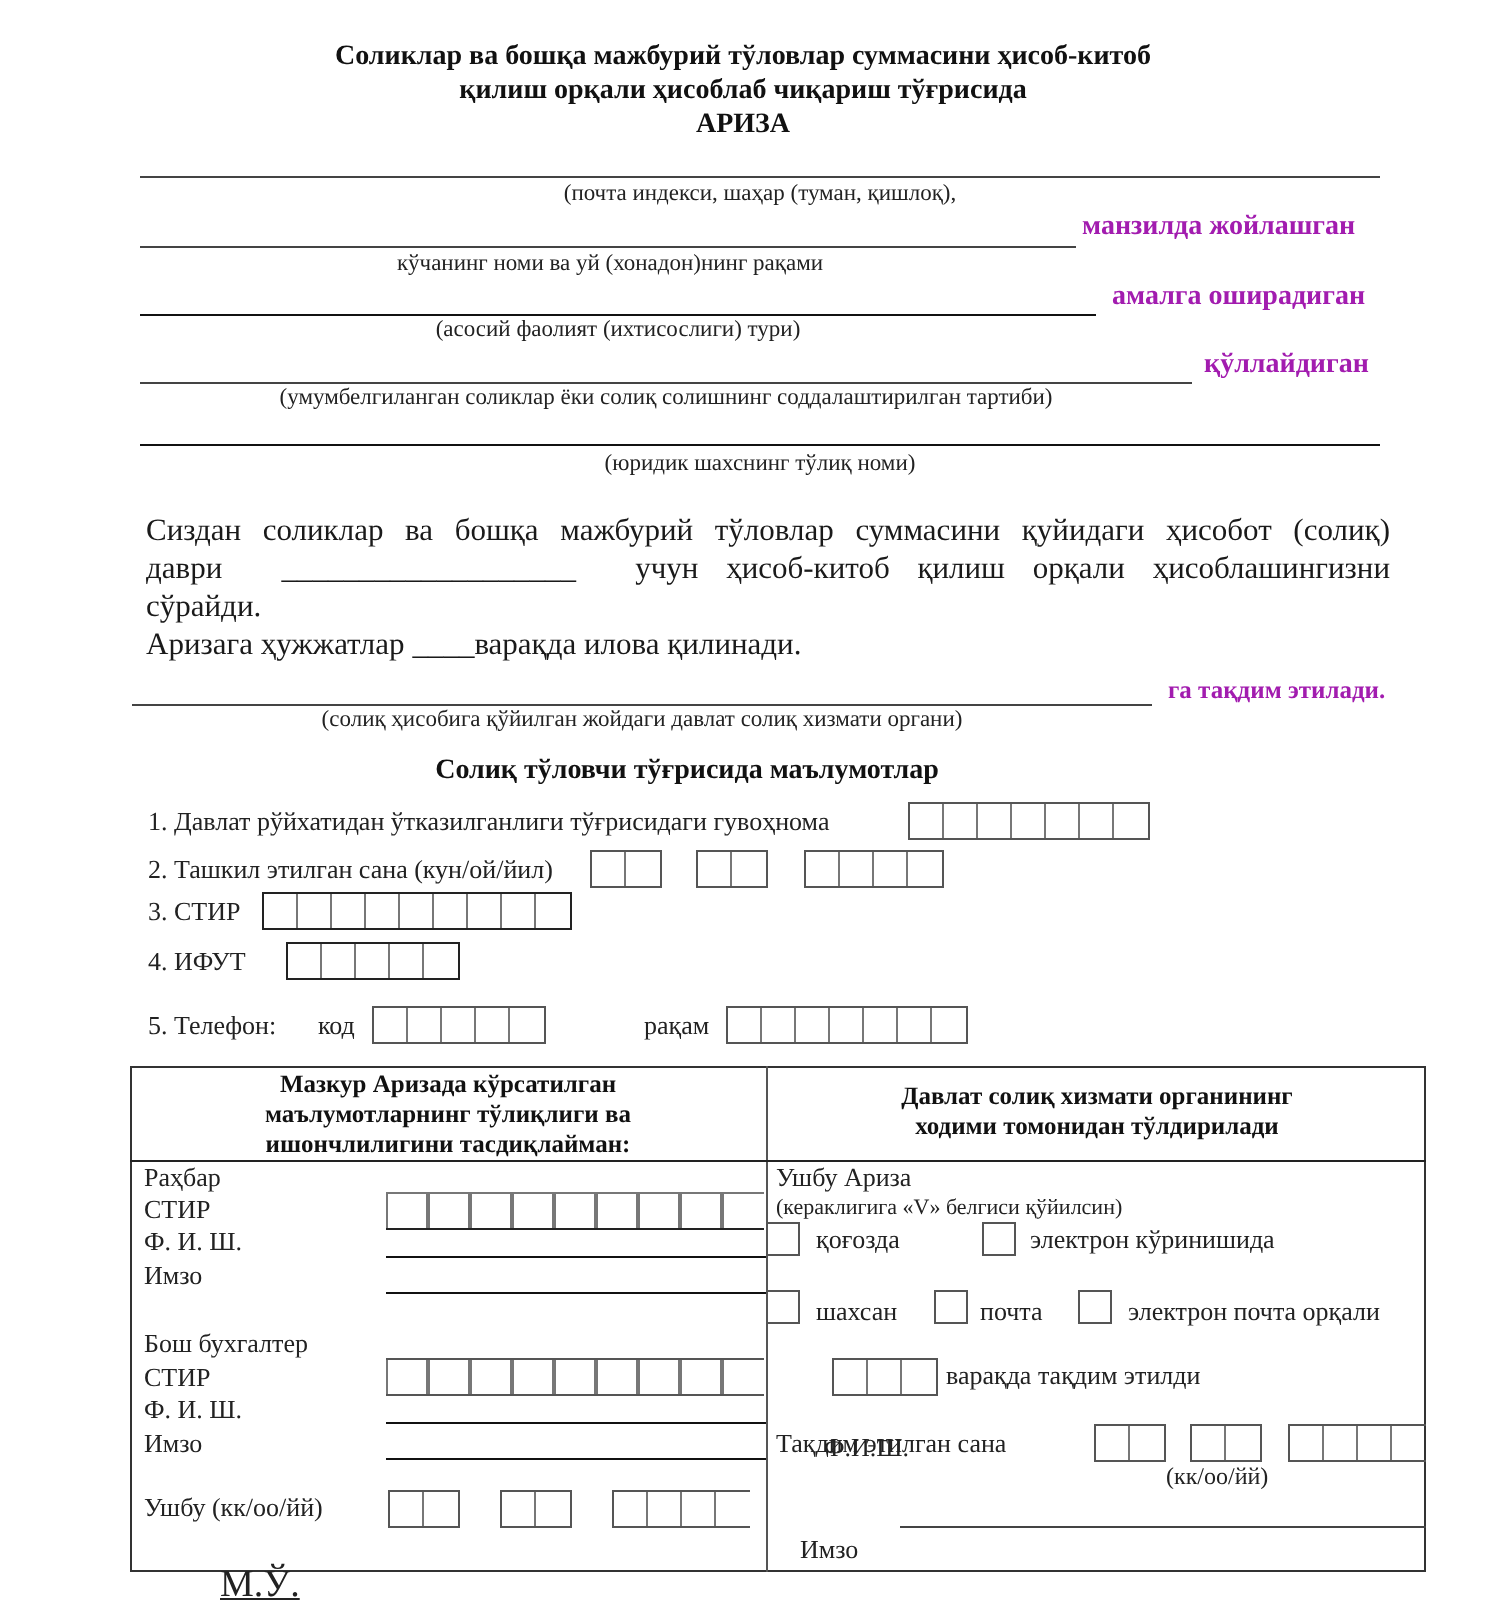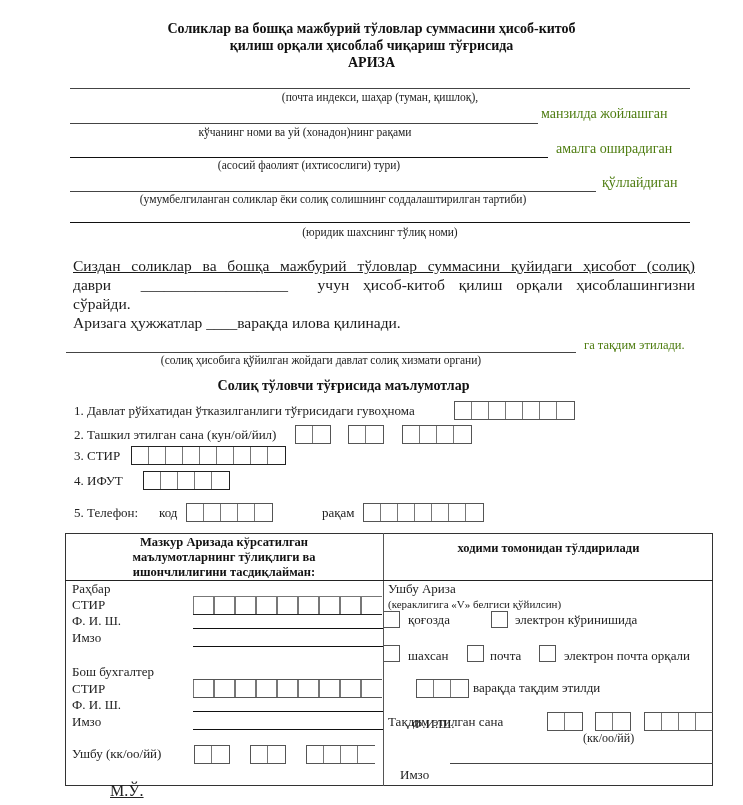--- a/index.html
+++ b/index.html
@@ -3,21 +3,21 @@
 <meta charset="utf-8">
 <style>
   html, body { margin:0; padding:0; background:#ffffff; }
   body { width:743px; height:805px; position:relative; overflow:hidden;
          font-family:"Liberation Serif", "DejaVu Serif", serif; color:#111; }
   .abs { position:absolute; }
   .title { left:0; width:743px; text-align:center; font-weight:bold; font-size:14px; line-height:17px; }
   .hline { position:absolute; height:0; border-top:1px solid #444; }
   .hline.thick { border-top:1.5px solid #111; }
   .caption { position:absolute; font-size:11.5px; text-align:center; color:#222; }
-  .suffix { position:absolute; font-size:14px; color:#4d7c0f; }
+  .suffix { position:absolute; font-size:14px; color:#a21caf;font-weight:bold; }
   .para { position:absolute; left:73px; width:622px; font-size:15.5px; line-height:19px; text-align:justify; color:#1a1a1a; }
   .boxes { position:absolute; display:flex; border:1px solid #555; height:17px; }
   .boxes .cell { width:17px; height:17px; border-right:1px solid #777; box-sizing:border-box; }
   .boxes .cell:last-child { border-right:none; }
   .boxes.thick { border:1.5px solid #222; }
   .lbl { position:absolute; font-size:13px; color:#222; white-space:nowrap; }
   .section-title { position:absolute; left:0; width:687px; text-align:center; font-weight:bold; font-size:14px; }
   .tbl { position:absolute; left:65px; top:533px; width:648px; height:253px; border:1px solid #333; box-sizing:border-box; }
   .tbl-div-v { position:absolute; left:383px; top:533px; width:0; height:253px; border-left:1px solid #555; }
   .tbl-div-h { position:absolute; left:65px; top:580px; width:648px; height:0; border-top:1.5px solid #222; }
@@ -44,21 +44,21 @@
 <div class="caption" style="left:70px; top:159px; width:478px;">(асосий фаолият (ихтисослиги)  тури)</div>
 
 <div class="hline" style="left:70px; top:191px; width:526px;"></div>
 <div class="suffix" style="left:602px; top:175px;">қўллайдиган</div>
 <div class="caption" style="left:70px; top:193px; width:526px;">(умумбелгиланган соликлар ёки солиқ солишнинг соддалаштирилган тартиби)</div>
 
 <div class="hline thick" style="left:70px; top:222px; width:620px;"></div>
 <div class="caption" style="left:70px; top:226px; width:620px;">(юридик шахснинг тўлиқ номи)</div>
 
 <div class="para" style="top:256px;">
-  <div style="text-align:justify; text-align-last:justify;text-decoration:underline;">Сиздан соликлар ва бошқа мажбурий тўловлар суммасини қуйидаги ҳисобот (солиқ)</div>
+  <div style="text-align:justify; text-align-last:justify;">Сиздан соликлар ва бошқа мажбурий тўловлар суммасини қуйидаги ҳисобот (солиқ)</div>
   <div style="display:flex; justify-content:space-between;">
     <span>даври</span>
     <span>___________________</span>
     <span style="word-spacing:10px;">учун ҳисоб-китоб қилиш орқали ҳисоблашингизни</span>
   </div>
   <div>сўрайди.</div>
   <div>
     <span>Аризага ҳужжатлар</span>
     <span>____</span><span>варақда илова қилинади.</span>
   </div>
@@ -142,20 +142,21 @@
 <div class="tbl"></div>
 <div class="tbl-div-v"></div>
 <div class="tbl-div-h"></div>
 
 <div class="th" style="left:65px; top:535px; width:318px;">
   <div>Мазкур Аризада кўрсатилган</div>
   <div>маълумотларнинг тўлиқлиги ва</div>
   <div>ишончлилигини тасдиқлайман:</div>
 </div>
 <div class="th" style="left:384px; top:541px; width:329px;">
+  <div>Давлат солиқ хизмати органининг</div>
   <div>ходими томонидан тўлдирилади</div>
 </div>
 
 <div class="lbl" style="left:72px; top:581px;">Раҳбар</div>
 <div class="lbl" style="left:72px; top:597px;">СТИР</div>
 <div class="boxes" style="left:193px; top:596px; border-left:none; border-right:none; border-top:1px solid #777; border-bottom:1.5px solid #222;">
     <div class="cell" style="border-left: 1px solid rgb(119, 119, 119); width: 21px;"></div>
     <div class="cell" style="border-left: 1px solid rgb(119, 119, 119); width: 21px;"></div>
     <div class="cell" style="border-left: 1px solid rgb(119, 119, 119); width: 21px;"></div>
     <div class="cell" style="border-left: 1px solid rgb(119, 119, 119); width: 21px;"></div>
@@ -197,21 +198,21 @@
     <div class="cell"></div>
     <div class="cell"></div>
   </div>
 <div class="boxes" style="left:306px; top:745px; border-right:none;">
     <div class="cell"></div>
     <div class="cell"></div>
     <div class="cell"></div>
     <div class="cell"></div>
   </div>
 
-<div class="lbl" style="left:110px; top:782px; font-size:16px;text-decoration:underline;">М.Ў.</div>
+<div class="lbl" style="left:110px; top:782px; font-size:19px;text-decoration:underline;">М.Ў.</div>
 
 <div class="lbl" style="left:388px; top:581px;">Ушбу Ариза</div>
 <div class="lbl small" style="left:388px; top:598px;">(кераклигига «V» белгиси қўйилсин)</div>
 
 <div class="check" style="left:383px; top:611px; border-left:none;"></div>
 <div class="lbl" style="left:408px; top:612px;text-align:right;">қоғозда</div>
 <div class="check" style="left:491px; top:611px;"></div>
 <div class="lbl" style="left:515px; top:612px;">электрон кўринишида</div>
 
 <div class="check" style="left:383px; top:645px; border-left:none;"></div>

